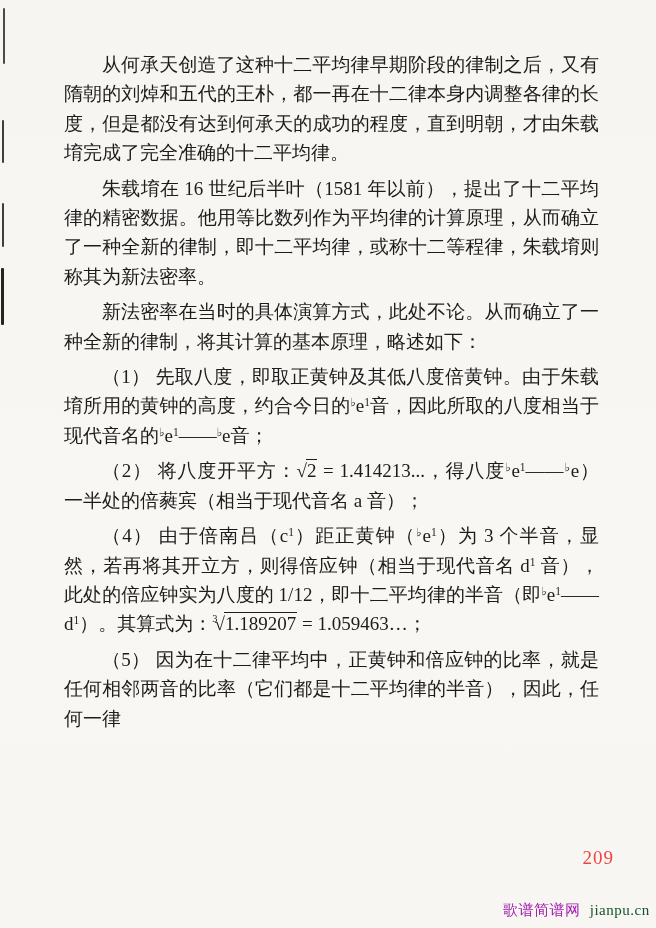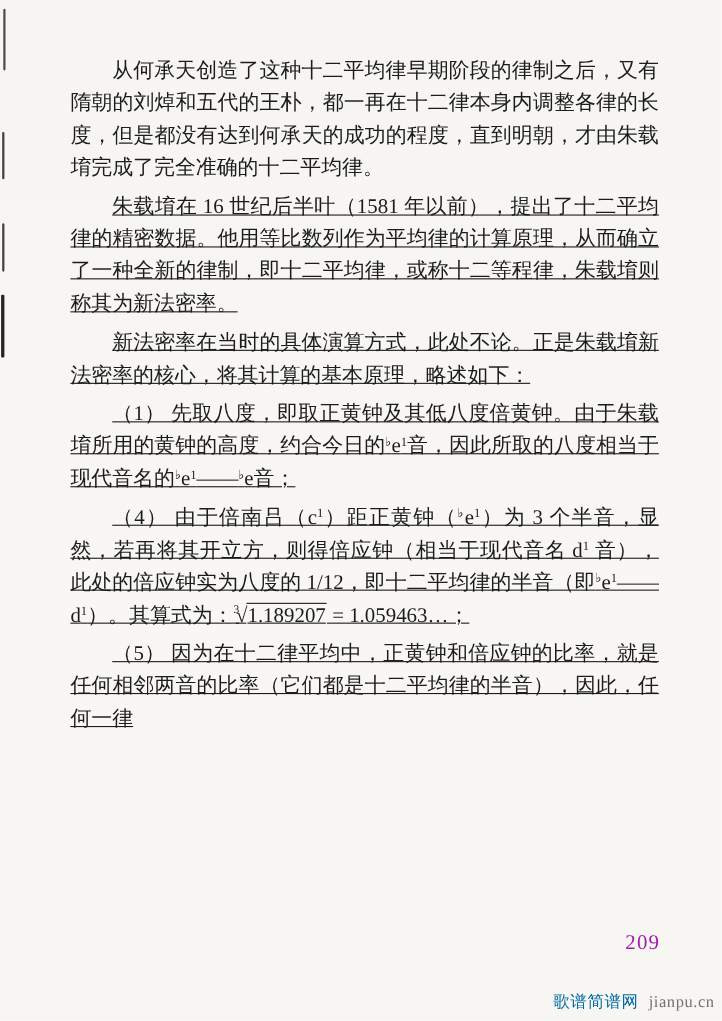--- a/index.html
+++ b/index.html
@@ -9,55 +9,56 @@
     background:linear-gradient(180deg,#f6f5f1 0%,#f8f7f3 60%,#f7f6f2 100%);
     font-family:"Liberation Serif","DejaVu Serif",serif;
     color:#1c1c1c;
   }
   .text-block{
     position:absolute;left:64px;top:50px;width:535px;
     font-size:19px;line-height:29.4px;
     text-align:justify;text-justify:inter-ideograph;
   }
   .para{margin:0;text-indent:2em;}
-  .para + .para{margin-top:6px;text-decoration:underline;}
+  .para + .para{margin-top:6px;}
   sup{font-size:11.5px;line-height:0;vertical-align:6px;letter-spacing:0;}
   .sqrt{white-space:nowrap;}
   .ridx{font-size:10.5px;line-height:0;vertical-align:8px;margin-right:-3px;}
   .rsign{letter-spacing:-1px;}
   .rvinc{border-top:1.6px solid #1c1c1c;padding:0 1px;}
   .page-number{
-    position:absolute;top:847px;right:56px;
-    font-size:19px;letter-spacing:1px;color:#a21caf;
+    position:absolute;top:847px;right:42px;
+    font-size:19px;letter-spacing:1px;color:#ef4444;
   }
   .watermark{
     position:absolute;top:901px;left:503px;
     font-size:15px;letter-spacing:.5px;white-space:nowrap;
   }
-  .wm-name{color:#0369a1;}
-  .wm-domain{color:#737373;margin-left:5px;}
+  .wm-name{color:#a21caf;}
+  .wm-domain{color:#14532d;margin-left:5px;}
   .scan-mark{position:absolute;background:#3c3c3c;border-radius:1px;}
   .mark-a{left:3px;top:8px;width:2px;height:56px;background:#4a4a4a;}
   .mark-b{left:2px;top:120px;width:2px;height:43px;background:#3e3e3e;}
   .mark-c{left:2px;top:203px;width:2px;height:44px;background:#3e3e3e;}
   .mark-d{left:1px;top:268px;width:3px;height:57px;background:#242424;}
 </style>
 </head>
 <body>
 
 <div class="scan-mark mark-a"></div>
 <div class="scan-mark mark-b"></div>
 <div class="scan-mark mark-c"></div>
 <div class="scan-mark mark-d"></div>
 
 <main class="text-block">
     <p class="para">从何承天创造了这种十二平均律早期阶段的律制之后，又有隋朝的刘焯和五代的王朴，都一再在十二律本身内调整各律的长度，但是都没有达到何承天的成功的程度，直到明朝，才由朱载堉完成了完全准确的十二平均律。</p>
     <p class="para">朱载堉在 16 世纪后半叶（1581 年以前），提出了十二平均律的精密数据。他用等比数列作为平均律的计算原理，从而确立了一种全新的律制，即十二平均律，或称十二等程律，朱载堉则称其为新法密率。</p>
-    <p class="para">新法密率在当时的具体演算方式，此处不论。正是朱载堉新法密率的核心，将其计算的基本原理，略述如下：</p>
+    <p class="para">新法密率在当时的具体演算方式，此处不论。从而确立了一种全新的律制，将其计算的基本原理，略述如下：</p>
     <p class="para">（1） 先取八度，即取正黄钟及其低八度倍黄钟。由于朱载堉所用的黄钟的高度，约合今日的<sup>♭</sup>e<sup>1</sup>音，因此所取的八度相当于现代音名的<sup>♭</sup>e<sup>1</sup>——<sup>♭</sup>e音；</p>
+    <p class="para">（2） 将八度开平方：<span class="sqrt"><span class="rsign">√</span><span class="rvinc">2</span></span> = 1.414213...，得八度<sup>♭</sup>e<sup>1</sup>——<sup>♭</sup>e）一半处的倍蕤宾（相当于现代音名 a 音）；</p>
     <p class="para">（4） 由于倍南吕（c<sup>1</sup>）距正黄钟（<sup>♭</sup>e<sup>1</sup>）为 3 个半音，显然，若再将其开立方，则得倍应钟（相当于现代音名 d<sup>1</sup> 音），此处的倍应钟实为八度的 1/12，即十二平均律的半音（即<sup>♭</sup>e<sup>1</sup>——d<sup>1</sup>）。其算式为：<span class="sqrt"><sup class="ridx">3</sup><span class="rsign">√</span><span class="rvinc">1.189207</span></span> = 1.059463…；</p>
     <p class="para">（5） 因为在十二律平均中，正黄钟和倍应钟的比率，就是任何相邻两音的比率（它们都是十二平均律的半音），因此，任何一律</p>
   </main>
 
 <div class="page-number">209</div>
 
 <div class="watermark">
   <span class="wm-name">歌谱简谱网</span>
   <span class="wm-domain">jianpu.cn</span>
 </div>

